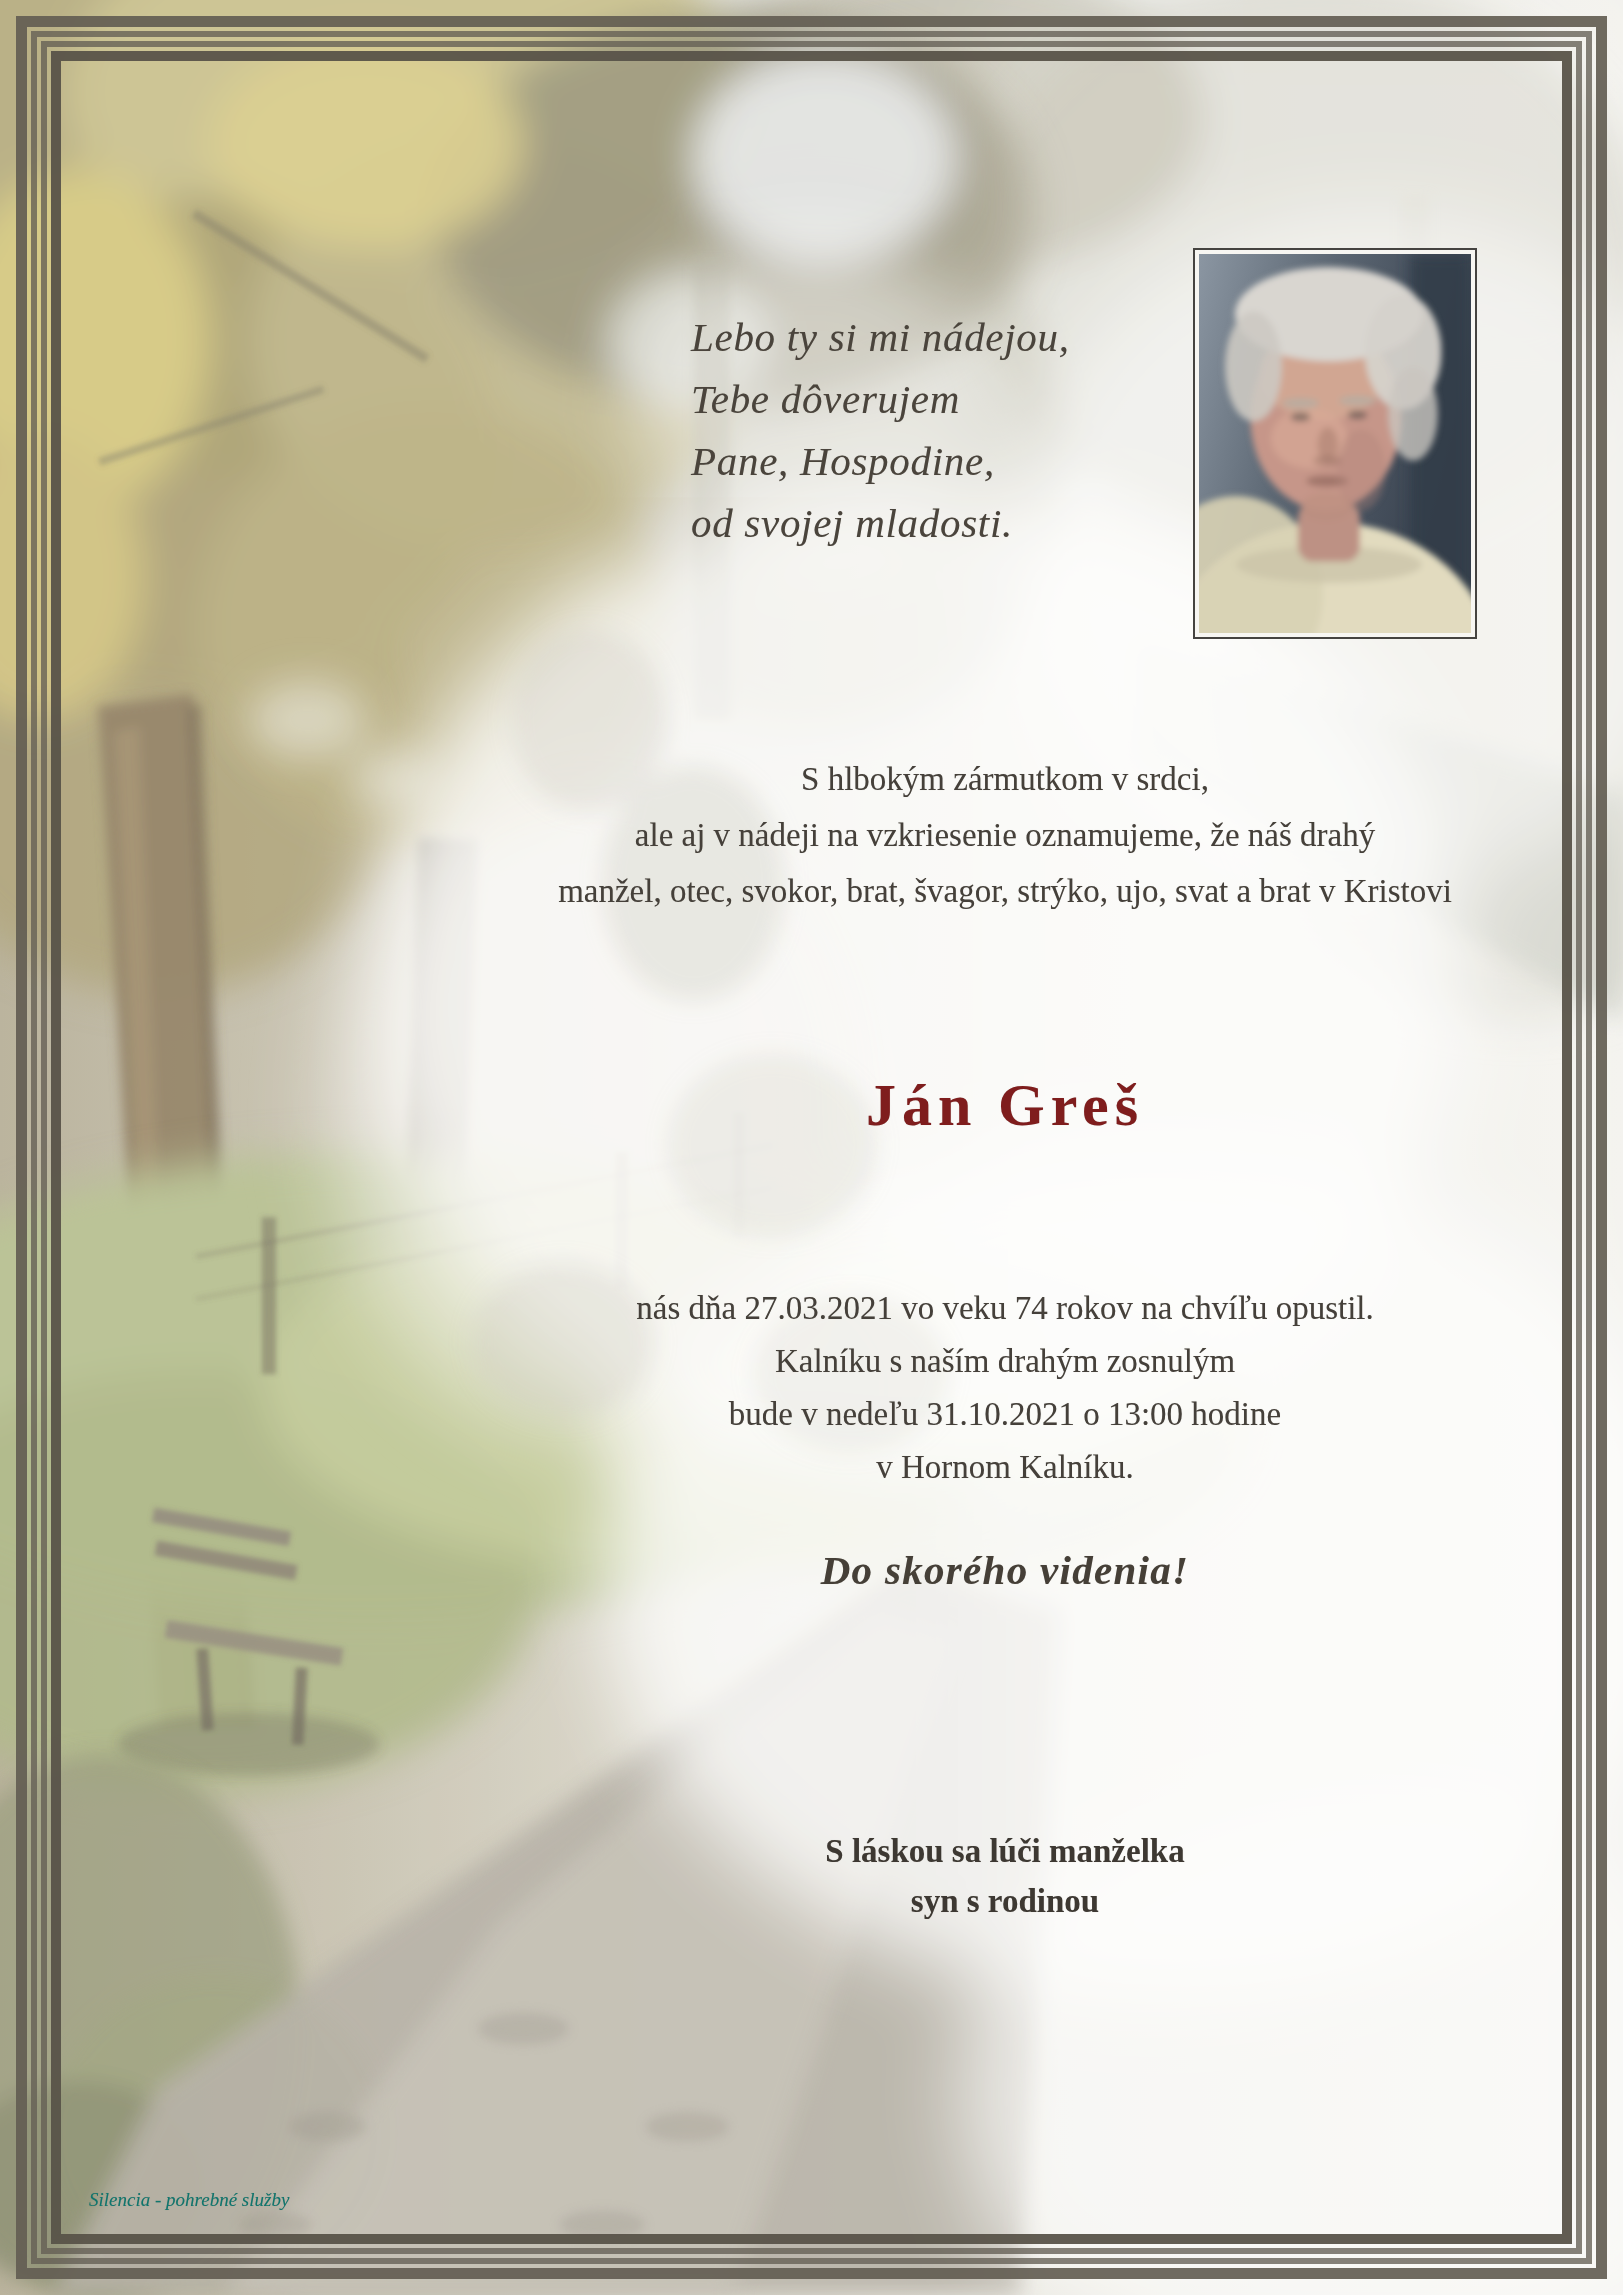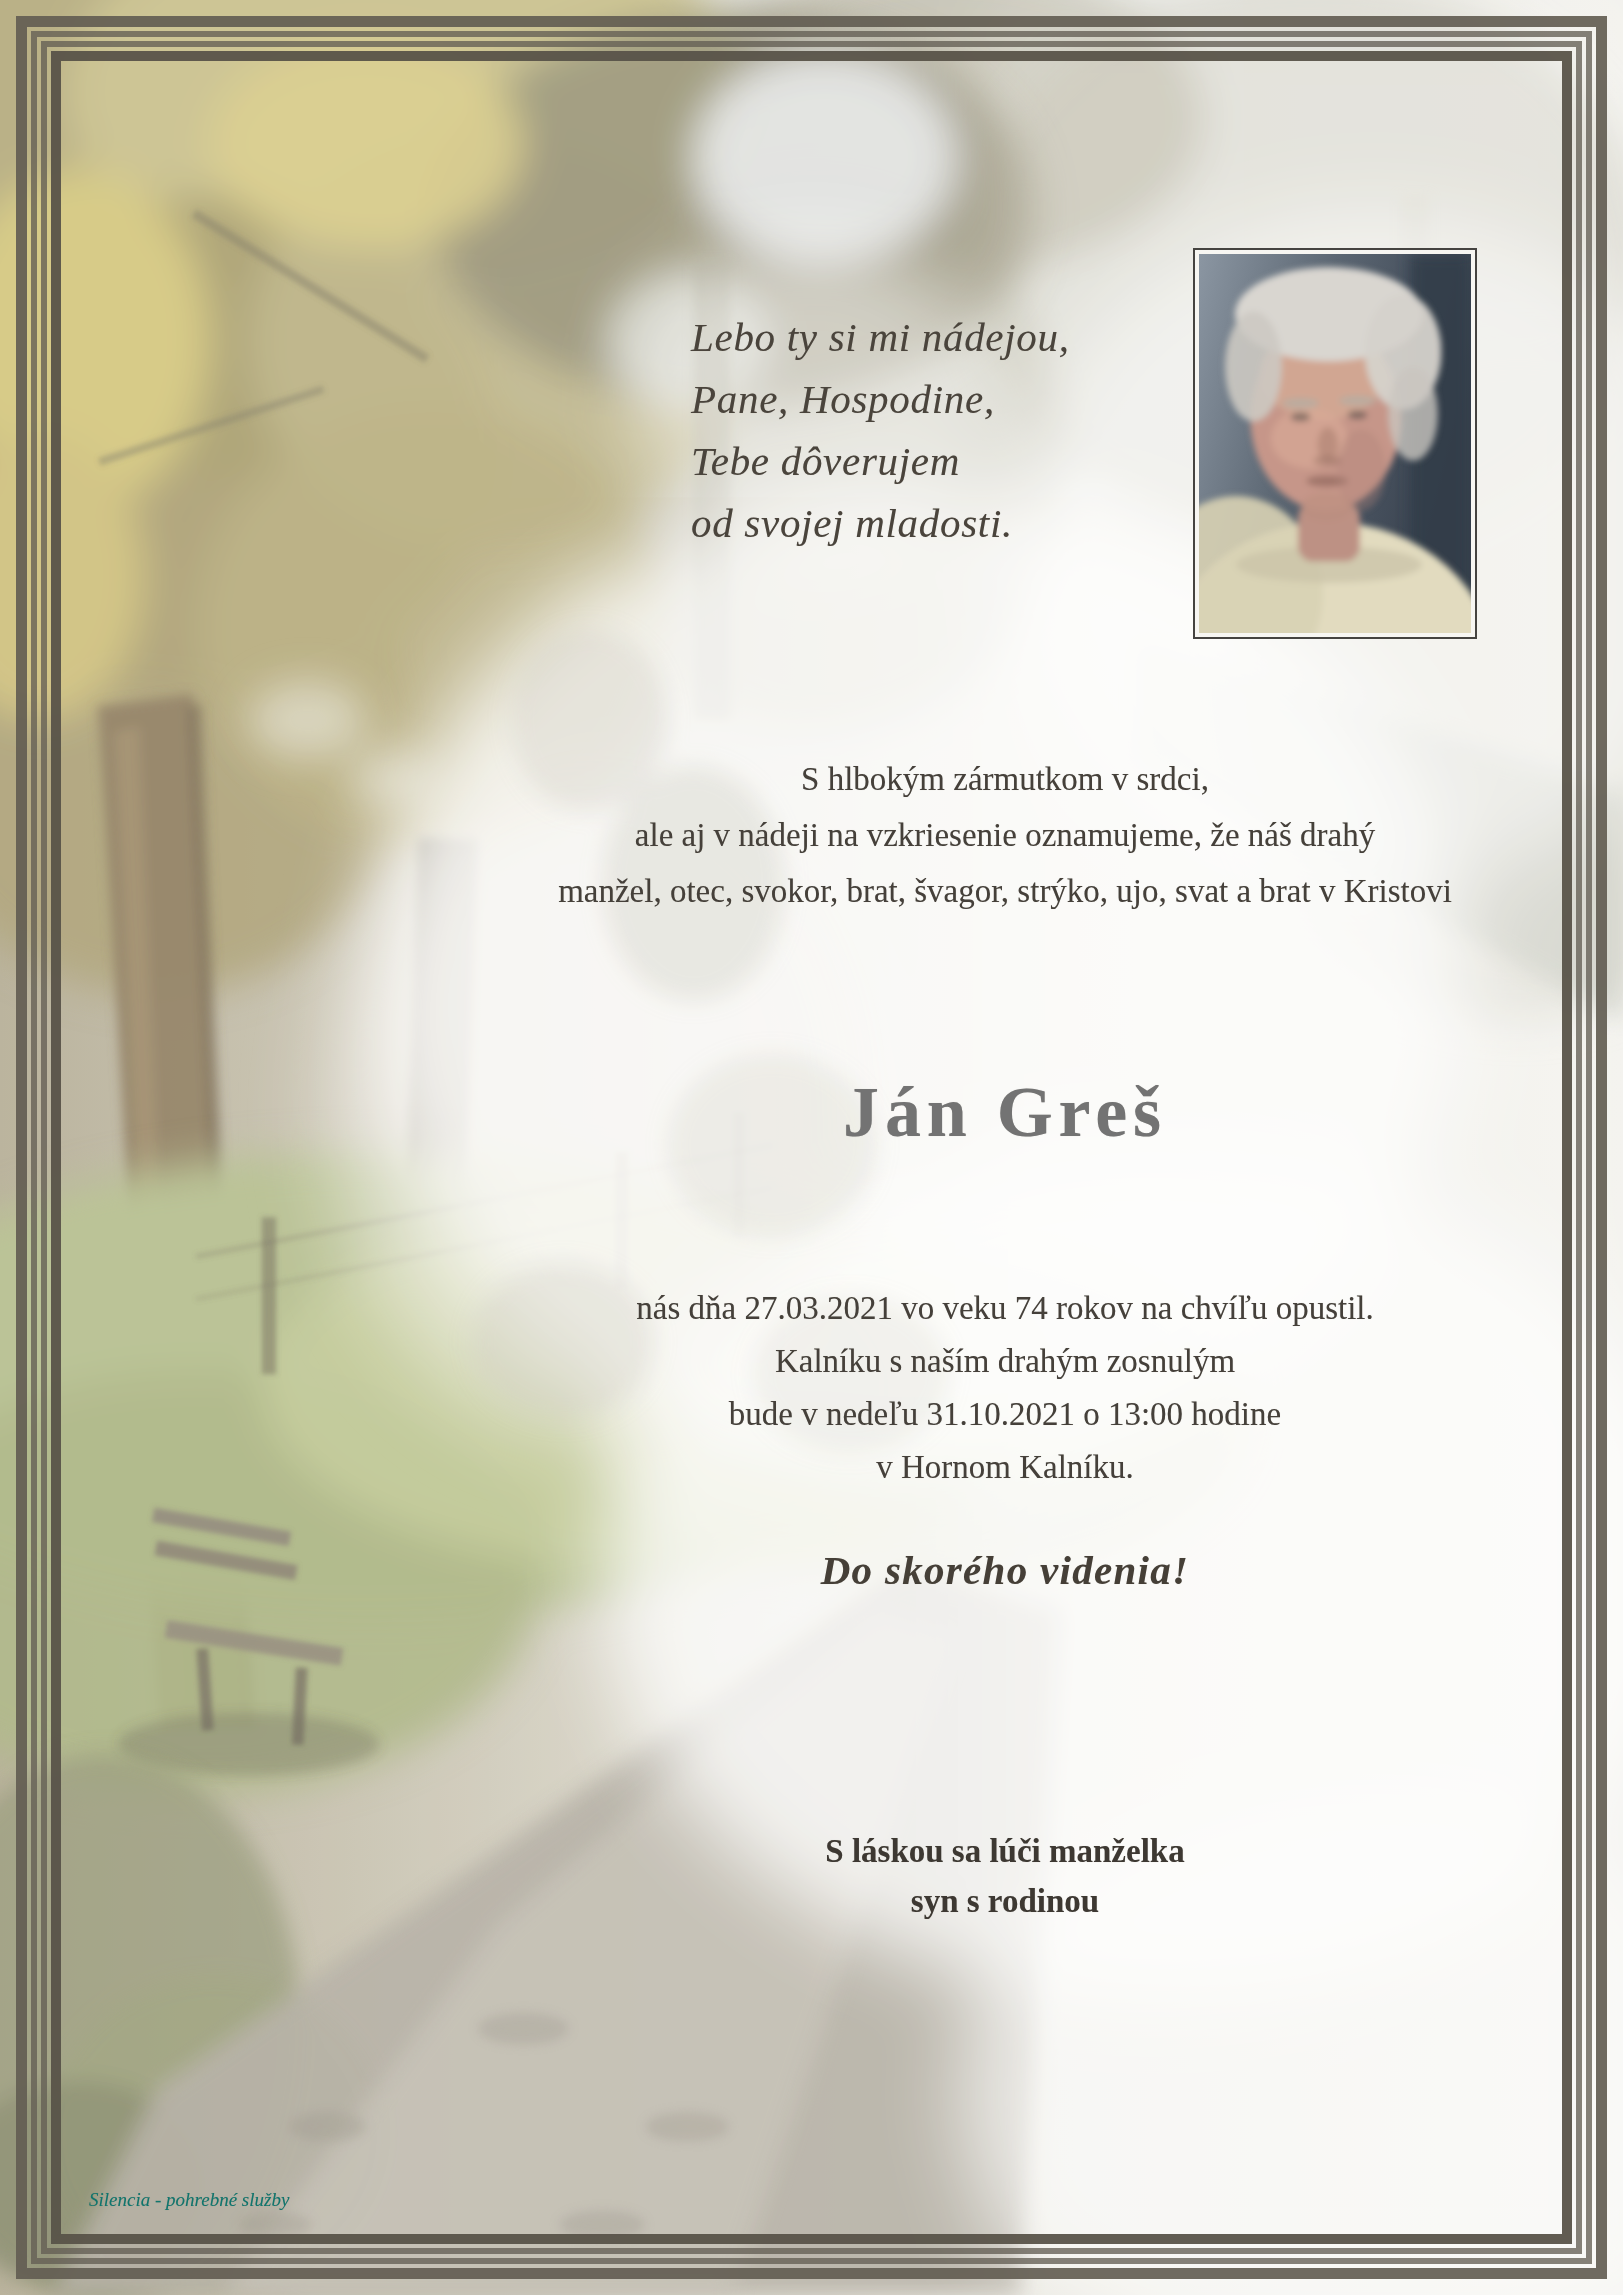--- a/index.html
+++ b/index.html
@@ -12,21 +12,21 @@
   .frame{position:absolute;border-style:solid;pointer-events:none;}
   .f1{inset:16.4px;border-width:11px;border-color:rgba(99,93,83,.92);}
   .f2{inset:31px;border-width:6.5px;border-color:rgba(99,93,83,.78);}
   .f3{inset:41px;border-width:6.5px;border-color:rgba(99,93,83,.78);}
   .f4{inset:51px;border-width:10.5px;border-color:rgba(88,83,73,.95);}
   
   .quote{position:absolute;left:691px;top:306px;font-style:italic;
          font-size:41px;line-height:62px;color:#4a443c;letter-spacing:0.7px;white-space:nowrap;}
   .col{position:absolute;left:524px;width:962px;text-align:center;color:#45403a;}
   .announce{top:751px;font-size:33px;line-height:56px;text-align:center;}
-  .name{top:1071px;font-size:72px;font-weight:bold;letter-spacing:5.9px;color:#737373;}
+  .name{top:1071px;font-size:60px;font-weight:bold;letter-spacing:5.9px;color:#7f1d1d;}
   .details{top:1282px;font-size:33px;line-height:53px;}
   .farewell{top:1538px;font-size:41px;font-style:italic;font-weight:600;
             color:#453f37;letter-spacing:1.3px;margin-top:8px;}
   .mourners{top:1826px;font-size:33px;line-height:50px;font-weight:bold;color:#3d3832;}
   .credit{position:absolute;left:89px;top:2189px;font-size:19px;font-style:italic;color:#0f766e;}
   
   .portrait{position:absolute;left:1193px;top:248px;width:284px;height:391px;
             box-sizing:border-box;border:2px solid #454340;background:#f7f6f2;padding:3.9px;}
   .portrait svg{width:100%;height:100%;display:block;}
 </style>
@@ -170,22 +170,22 @@
 
   <div>
     <div class="frame f1"></div>
     <div class="frame f2"></div>
     <div class="frame f3"></div>
     <div class="frame f4"></div>
   </div>
 
   <div class="quote">
     <div>Lebo ty si mi nádejou,</div>
+    <div>Tebe dôverujem</div>
     <div>Pane, Hospodine,</div>
-    <div>Tebe dôverujem</div>
     <div>od svojej mladosti.</div>
   </div>
 
   <div class="portrait">
     <svg viewBox="0 0 440 580" preserveAspectRatio="none" aria-hidden="true">
       <defs>
         <linearGradient id="pbg" x1="0" y1="0" x2="1" y2="0.35">
           <stop offset="0" stop-color="#8b96a2"></stop>
           <stop offset="0.45" stop-color="#5c6773"></stop>
           <stop offset="0.78" stop-color="#454f5c"></stop>

